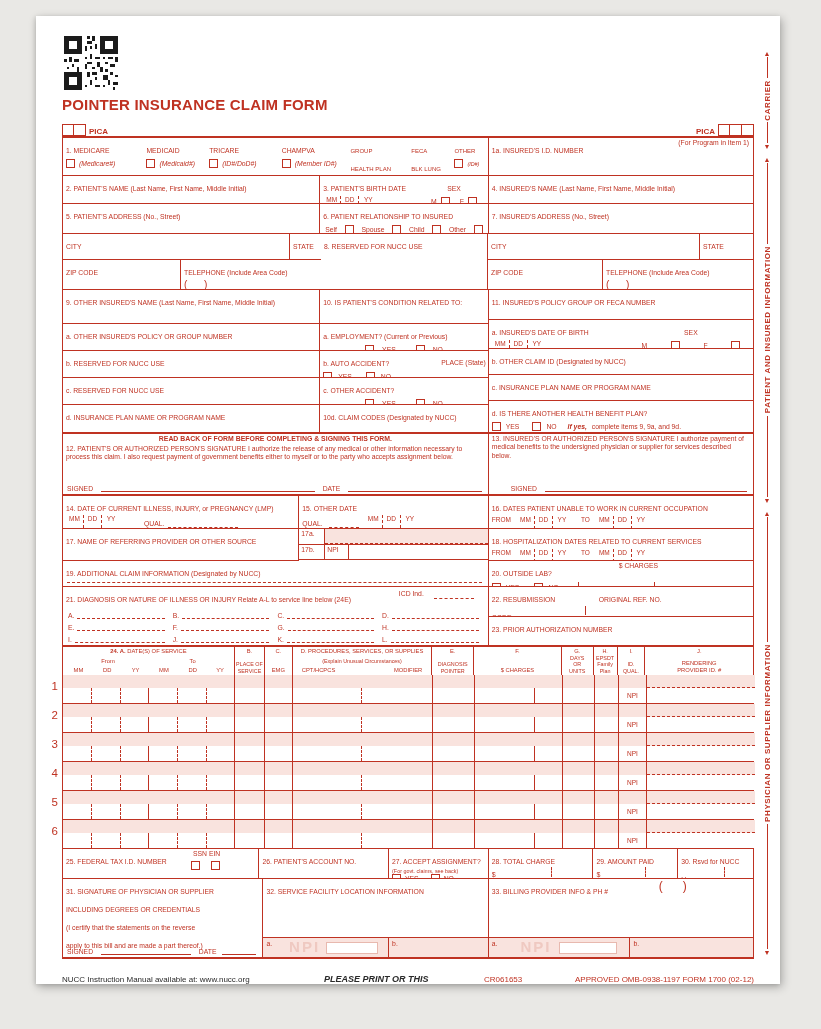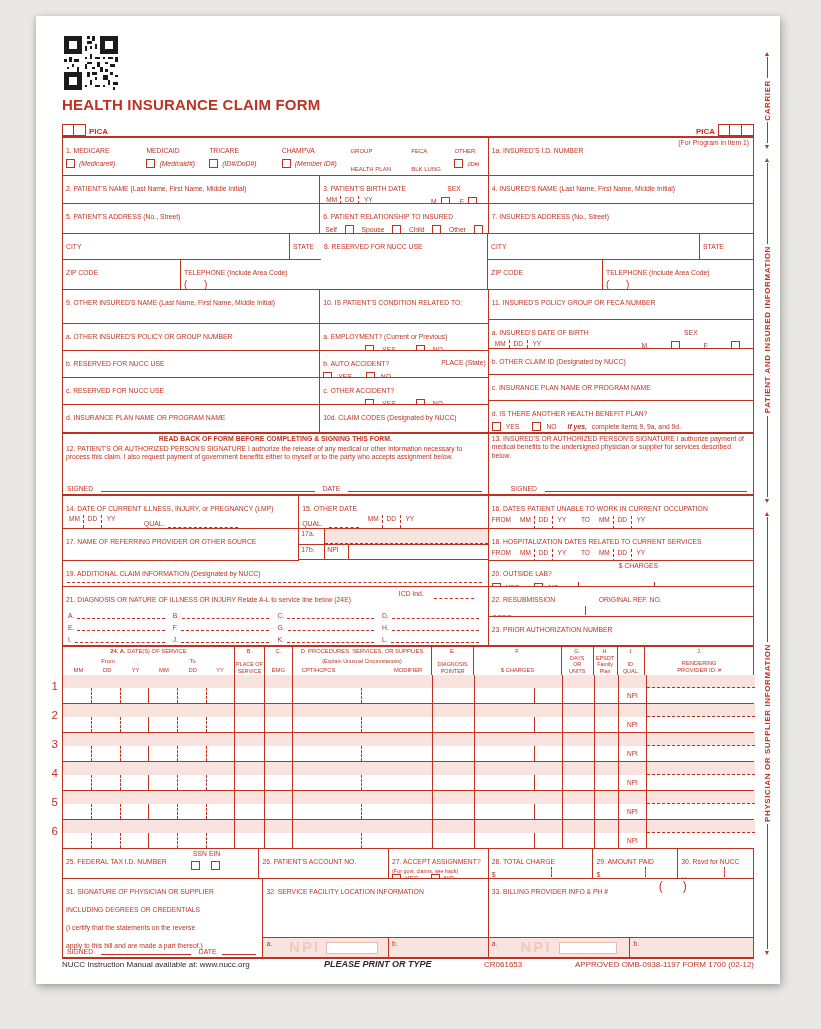--- a/index.html
+++ b/index.html
@@ -57,21 +57,21 @@
   .dsub{border-right:1px dashed var(--red);height:100%}
   .ssub{border-right:1px solid var(--red);height:100%}
   .npilbl{font-size:6.5px;display:flex;align-items:center;justify-content:center;height:15px}
   .scJ .band{border-bottom:1px dashed var(--red)}
   
   .strip{position:absolute;left:0;right:0;bottom:0;height:20px;background:var(--pink);
          border-top:1px solid var(--red);display:flex;font-size:6.5px}
   .ghost{font-size:15px;font-weight:bold;color:var(--ghost);letter-spacing:2px}
   .whitebox{background:#fff;border:1px solid #e8b9af;height:12px;align-self:center}
   
-  .footer{display:flex;align-items:flex-end;margin-top:0;width:692px;font-size:8px}
+  .footer{display:flex;align-items:flex-end;margin-top:15px;width:692px;font-size:8px}
   .footer .blk{color:var(--ink)}
   
   .side{position:absolute;left:722px;width:18px;display:flex;flex-direction:column;align-items:center;color:var(--red)}
   .side .ar{font-size:7px;line-height:1}
   .side .ln{flex:1;width:0;border-left:1px solid var(--red);min-height:4px}
   .vtext{writing-mode:vertical-rl;transform:rotate(180deg);font-size:8px;font-weight:bold;
          letter-spacing:.6px;white-space:nowrap;padding:2px 0}
 </style>
 </head>
 <body>
@@ -79,21 +79,21 @@
 <div class="sheet">
   <div class="formwrap">
 
     <svg class="qr" width="54" height="54" viewBox="0 0 21 21" shape-rendering="crispEdges">
       <rect x="0" y="0" width="21" height="21" fill="#fff"></rect>
       <g fill="#1b1b1b">
         <path d="M0 0h7v7H0zM2 2h3v3H2zM14 0h7v7h-7zM16 2h3v3h-3zM0 14h7v7H0zM2 16h3v3H2z" fill-rule="evenodd"></path>
         <path d="M9 0h1v1H9zM11 0h1v2h-1zM9 2h2v1H9zM8 4h1v2H8zM10 4h1v1h-1zM12 3h1v2h-1zM0 9h1v1H0zM2 8h1v2H2zM4 9h2v1H4zM3 11h1v1H3zM1 12h1v1H1zM5 12h1v2H5zM8 8h1v1H8zM10 7h1v2h-1zM12 8h2v1h-2zM9 10h2v1H9zM13 10h1v2h-1zM11 12h1v1h-1zM8 11h1v2H8zM15 8h1v1h-1zM17 8h2v1h-2zM20 8h1v2h-1zM16 10h1v1h-1zM18 11h2v1h-2zM14 12h1v2h-1zM16 13h1v1h-1zM9 14h1v2H9zM11 14h2v1h-2zM12 16h1v1h-1zM10 17h1v2h-1zM8 19h1v1H8zM12 19h2v1h-2zM15 15h2v2h-2zM18 14h1v1h-1zM20 15h1v1h-1zM17 17h1v2h-1zM15 19h1v1h-1zM19 18h2v1h-2zM19 20h1v1h-1z"></path>
       </g>
     </svg>
-    <div class="title">HEALTH INSURANCE CLAIM FORM</div>
+    <div class="title">POINTER INSURANCE CLAIM FORM</div>
     <div class="picarow">
       <span>
         <span class="picabox"></span><span class="picabox"></span><span class="picalbl">PICA</span>
       </span>
       <span>
         <span class="picalbl">PICA</span><span class="picabox"></span><span class="picabox"></span><span class="picabox"></span>
       </span>
     </div>
 
     <div class="grid">
@@ -940,21 +940,21 @@
             <span class="whitebox" style="width:58px;margin-left:8px"></span>
             <span style="border-left:1px solid var(--red);margin-left:12px;height:100%"></span>
             <span class="lbl" style="padding:2px 3px">b.</span>
           </div>
         </div>
       </div>
     </div>
 
     <div class="footer">
       <span class="blk" style="width:262px">NUCC Instruction Manual available at: www.nucc.org</span>
-      <span class="blk bold it" style="width:160px;font-size:9px">PLEASE PRINT OR TYPE</span>
+      <span class="blk bold it" style="width:160px;font-size:9px">PLEASE PRINT OR THIS</span>
       <span style="width:70px">CR061653</span>
       <span style="flex:1;text-align:right">APPROVED OMB-0938-1197 FORM 1700 (02-12)</span>
     </div>
   </div>
 
   <div class="side" style="top:34px;height:100px">
     <span class="ar">▲</span>
     <span class="ln"></span>
     <span class="vtext">CARRIER</span>
     <span class="ln"></span>

